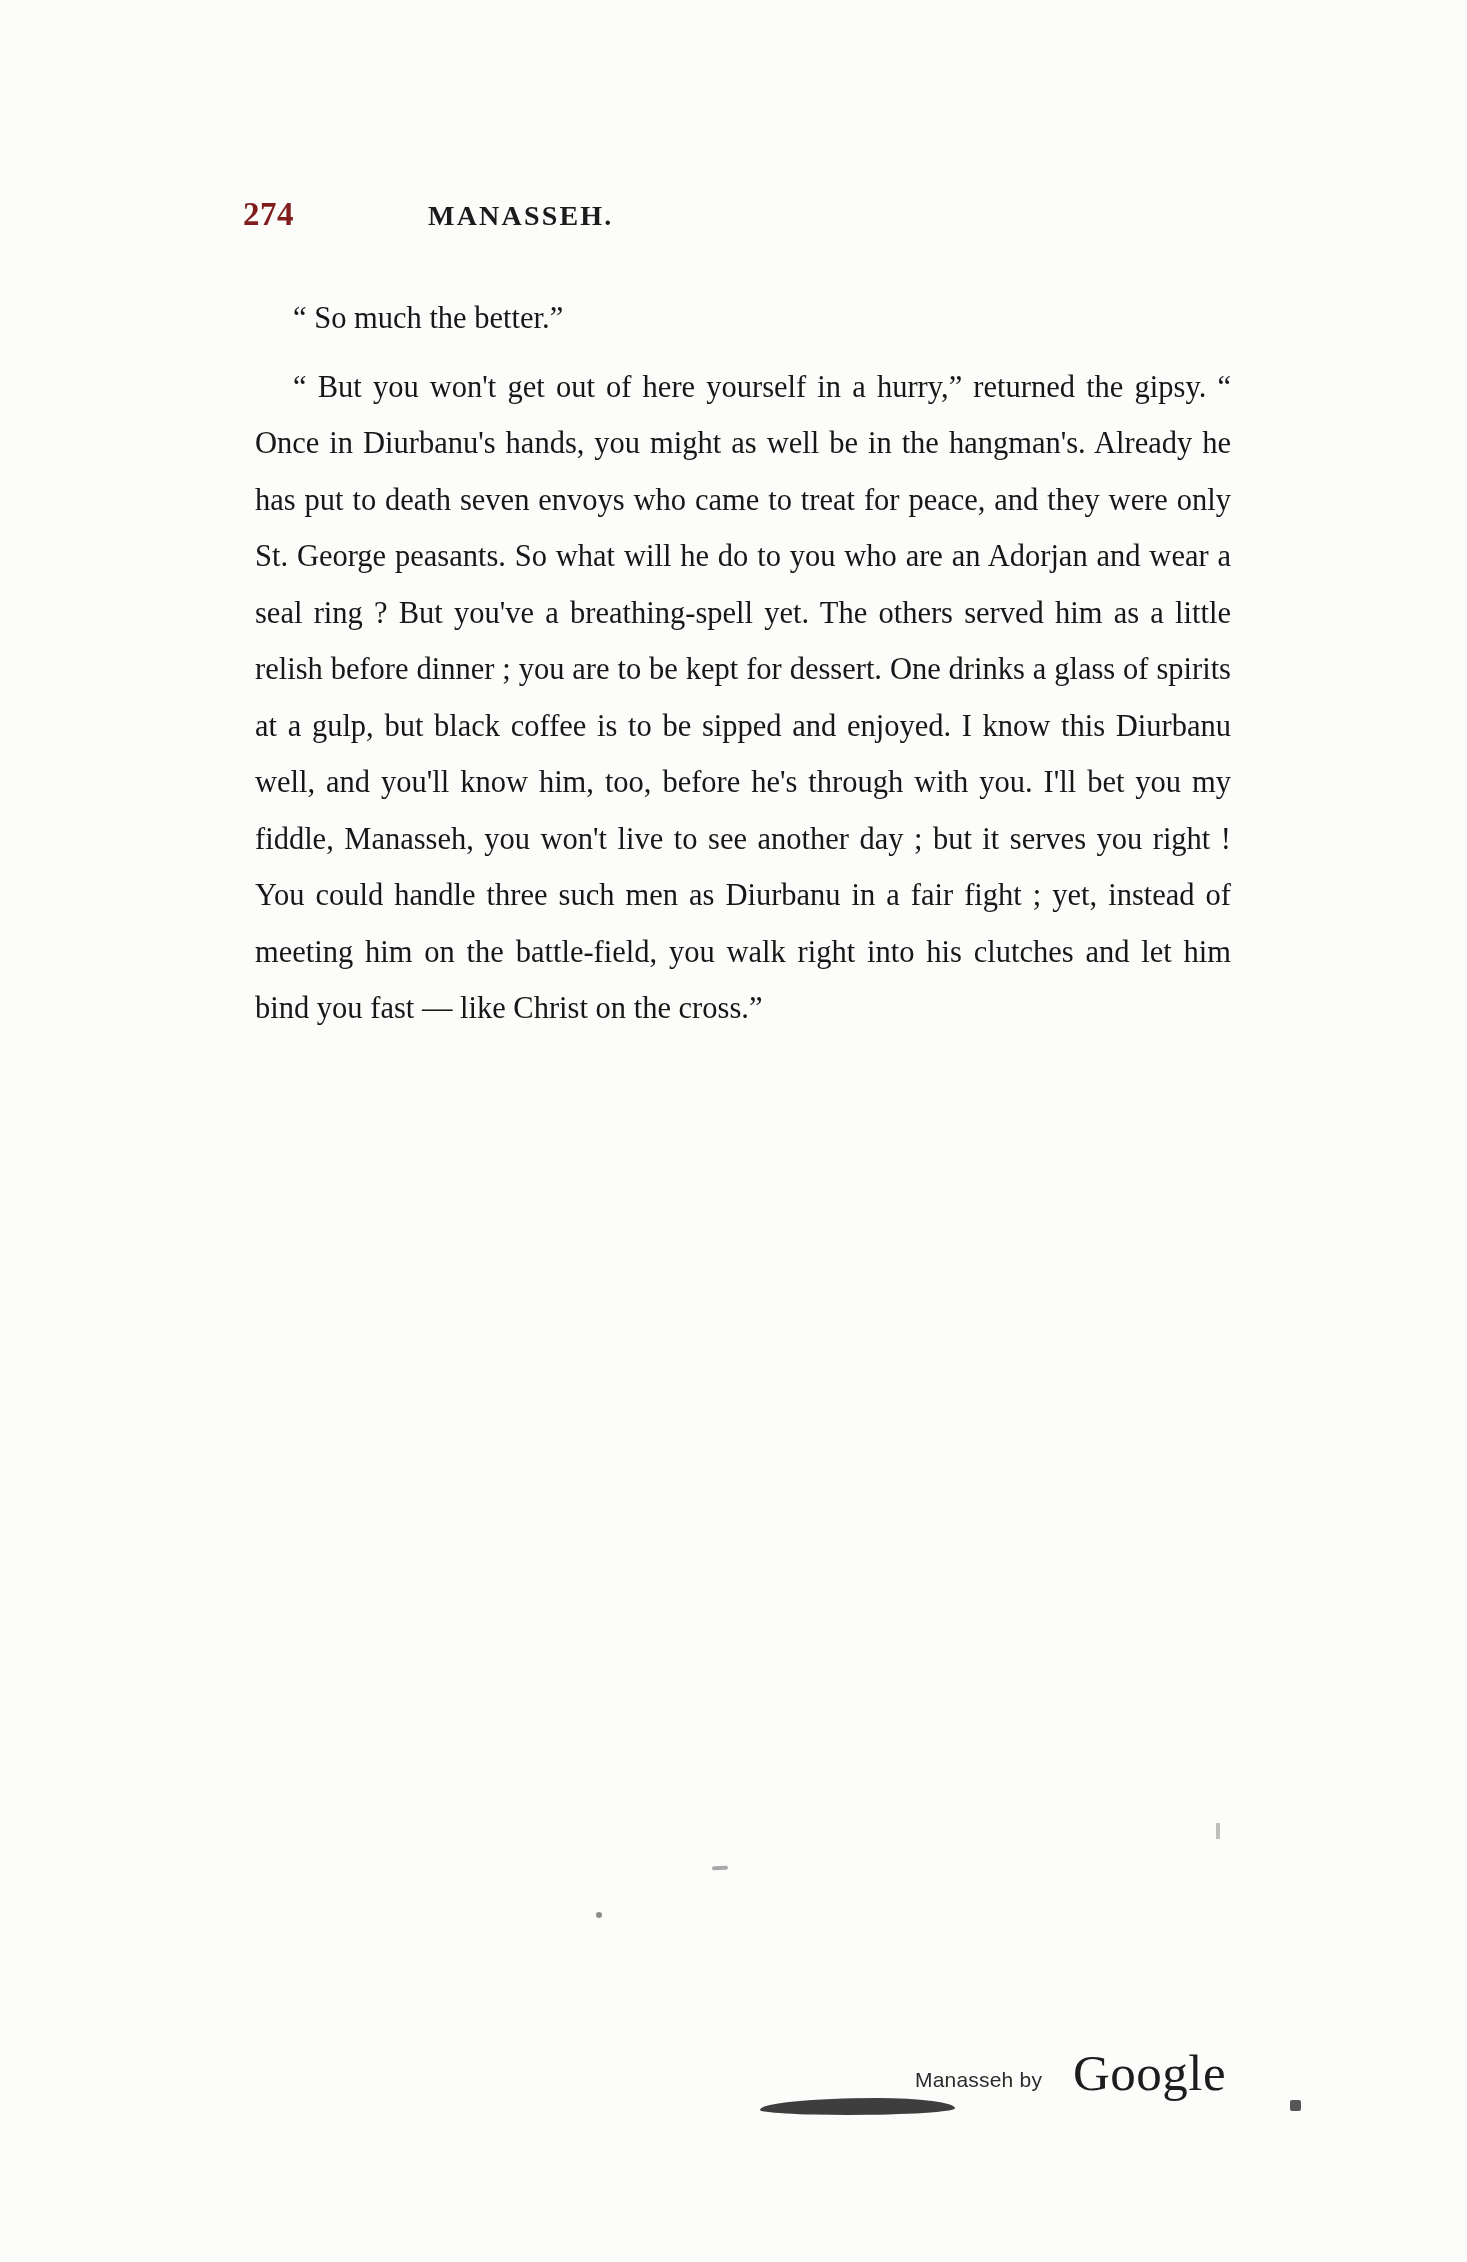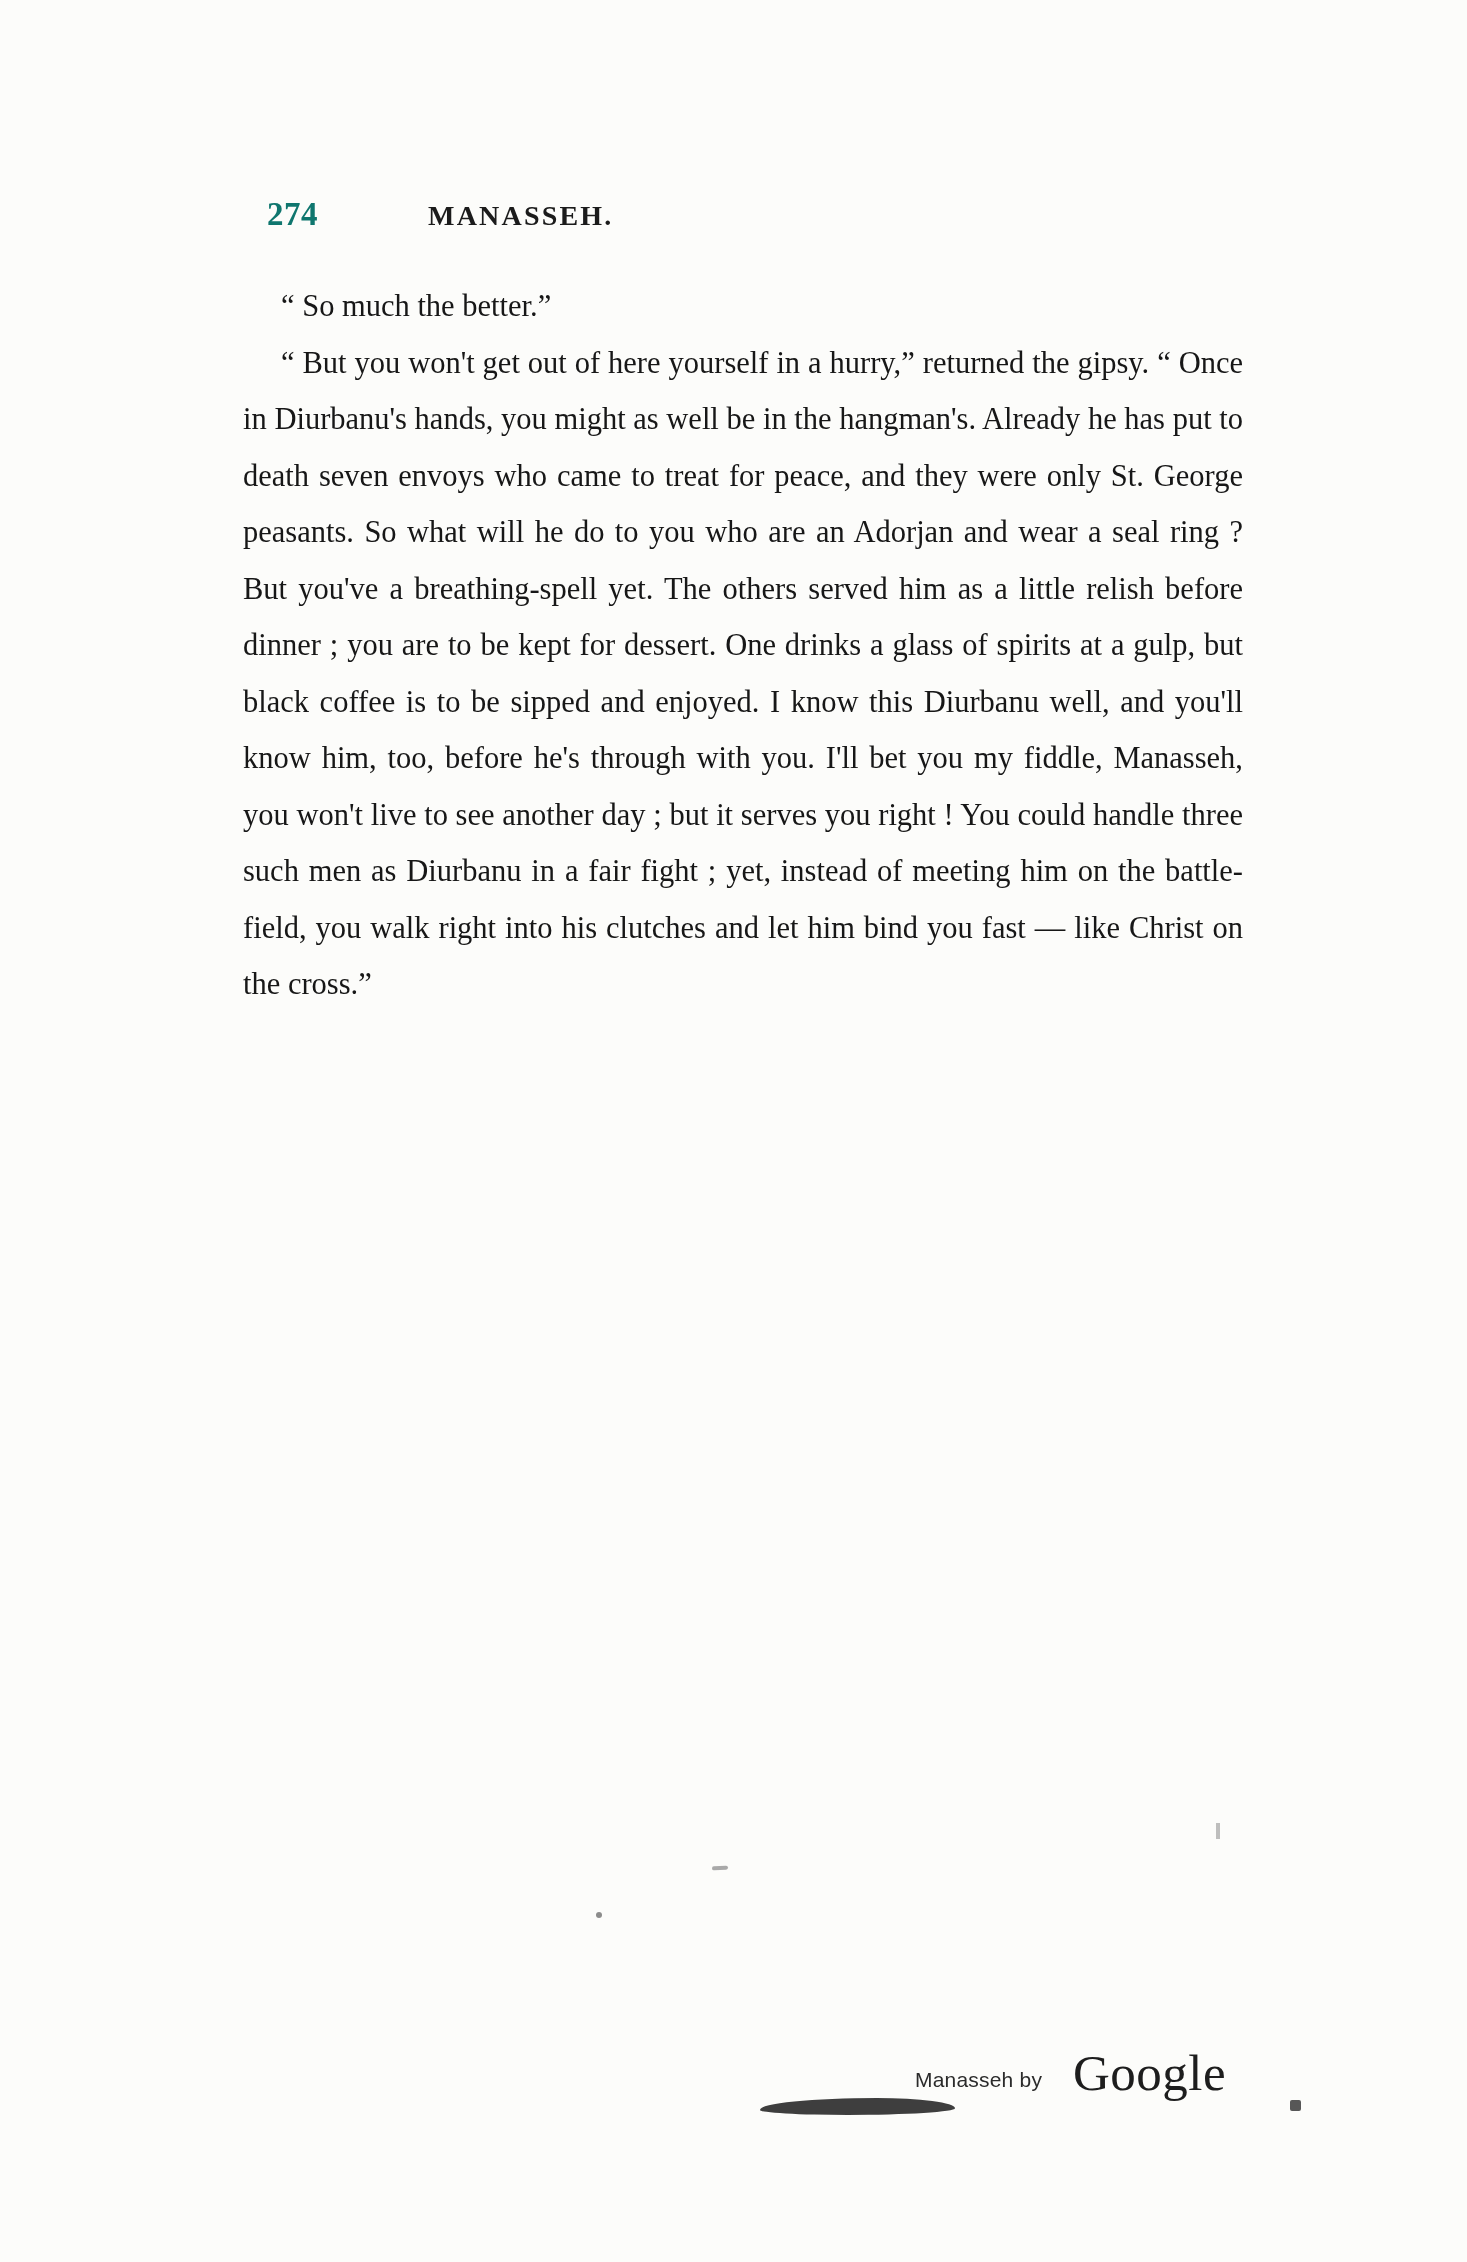--- a/index.html
+++ b/index.html
@@ -37,41 +37,40 @@
     height: 46px;
   }
   .folio {
     position: absolute;
     left: 0;
     top: 0;
     font-family: "Liberation Serif", serif;
     font-size: 33px;
     font-weight: 700;
     letter-spacing: 0.5px;
-    color: #0f766e;
-    margin-left: 24px;
+    color: #7f1d1d;
   }
   .running-head {
     position: absolute;
     left: 185px;
     top: 4px;
     font-family: "Liberation Serif", serif;
     font-weight: 700;
     font-size: 28px;
     letter-spacing: 2.2px;
     color: #1b1b1b;
   }
   .body-col {
     position: absolute;
     left: 243px;
     top: 278px;
     width: 1000px;
   }
   p.para {
-    margin: 0;
+    margin: 12px;
     font-size: 30.5px;
     line-height: 56.5px;
     text-align: justify;
     text-justify: inter-word;
     color: #171717;
     text-indent: 38px;
     hyphens: none;
   }
   p.para + p.para {
     margin-top: 0px;

